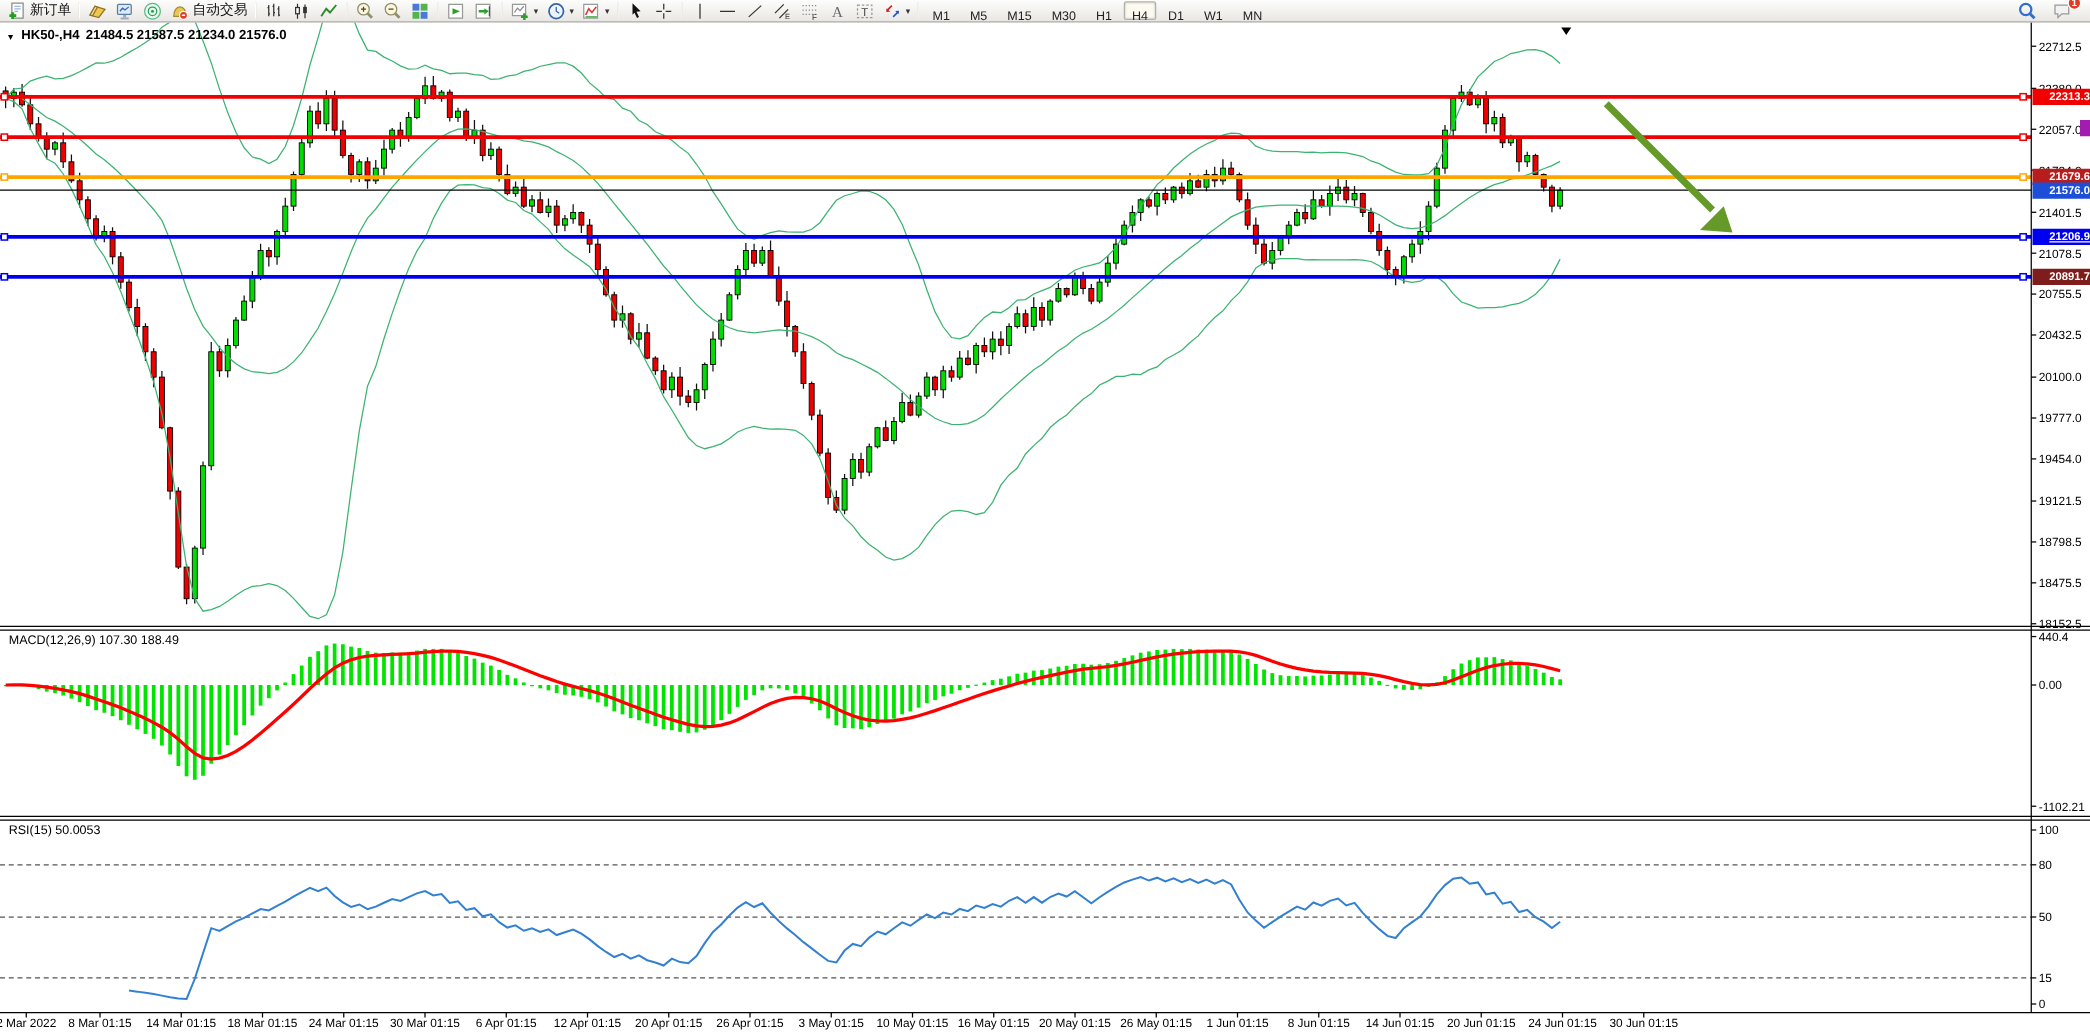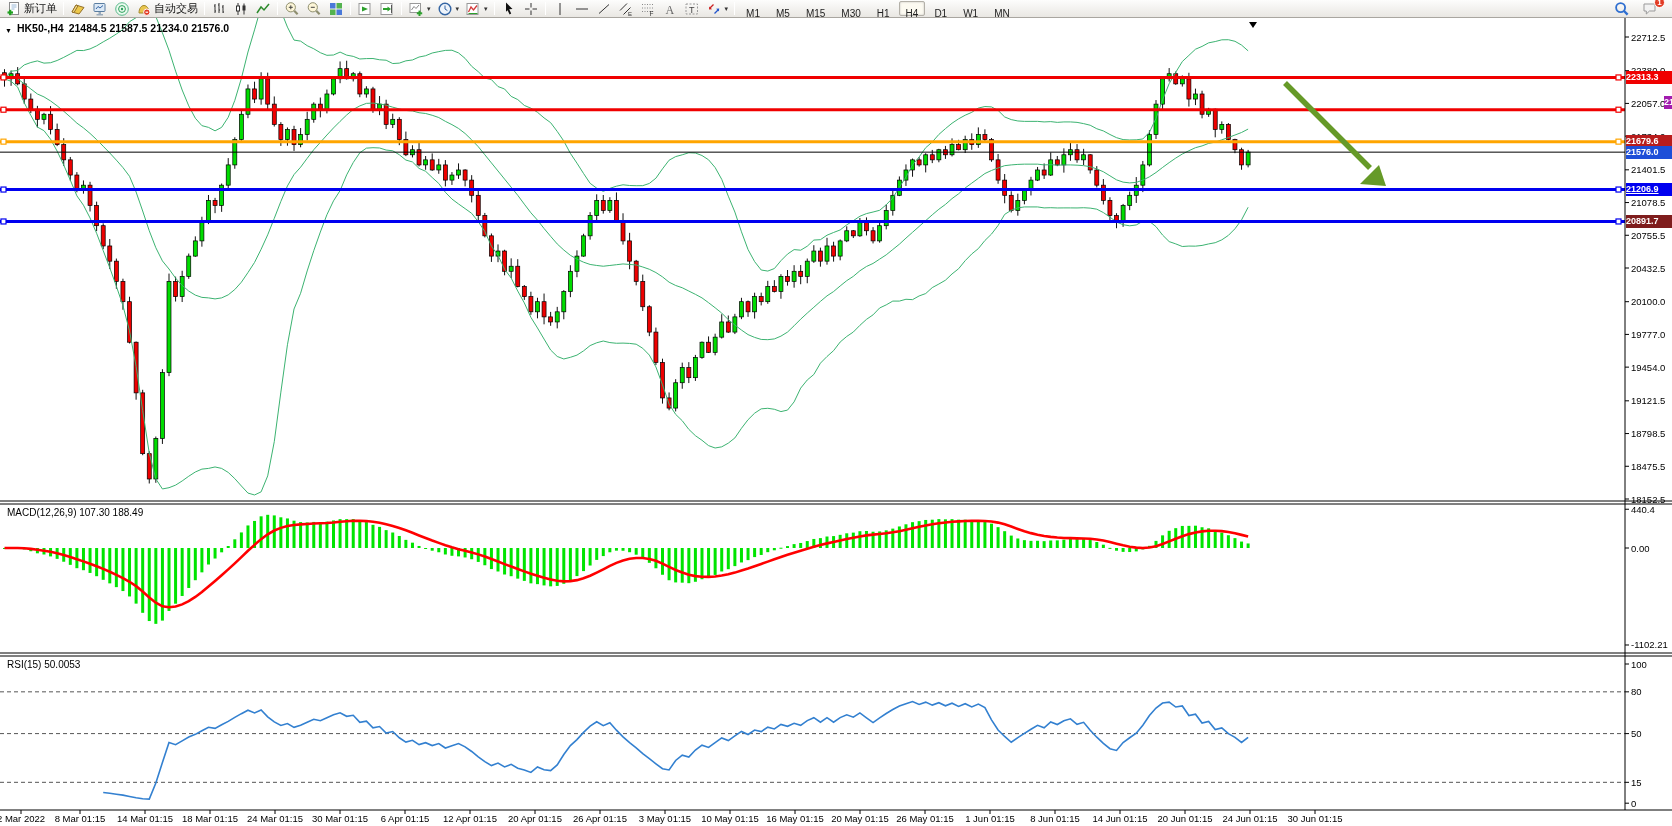--- a/index.html
+++ b/index.html
@@ -14,21 +14,21 @@
 .tb-sep{width:1px;height:13px;background:#c2bfb9;border-right:1px solid #fff;margin:0 3px;flex:none}
 .tf-btn{font-size:10px;color:#222;padding:4px 6px;height:15px;line-height:15px;border:1px solid transparent;border-radius:2px;margin:0 1px}
 .tf-active{background:#fcfaf1;border-color:#b3b0a8;box-shadow:inset 0 0 2px #bbb}
 #tb-right{margin-left:auto;display:flex;align-items:center;gap:6px;padding-right:8px}
 .badge-wrap{position:relative}
 .badge{position:absolute;top:-2px;right:-5px;min-width:11px;height:11px;background:#e23b24;border:1px solid #fff;border-radius:6px;color:#fff;font-size:8px;font-weight:bold;text-align:center;line-height:9px;padding:0 2px}
 
 #chart-title{position:absolute;left:5px;top:22px;z-index:5;font-size:10.5px;font-weight:bold;color:#000;display:flex;align-items:flex-end;gap:5px}
 #chart-title .tri{font-size:7px;font-weight:normal}
 .panel-label{position:absolute;left:7px;z-index:5;font-size:10px;color:#000}
-.price-box{position:absolute;left:1626px;width:46px;height:13px;z-index:6;color:#fff;font-size:9px;font-weight:bold;text-align:left;line-height:13px;font-family:"Liberation Sans",sans-serif}
+.price-box{position:absolute;left:1626px;width:46px;height:13px;z-index:6;color:#fff;font-size:9px;font-weight:bold;text-align:right;line-height:13px;font-family:"Liberation Sans",sans-serif}
 #csvg{position:absolute;top:0;left:0;z-index:1}
 #csvg text{font-family:"Liberation Sans",sans-serif}
 </style>
 </head>
 <body>
 
 <div id="app">
   <div id="toolbar">
       <div class="tb-btn">
         <svg width="16" height="16" viewBox="0 0 16 16">

